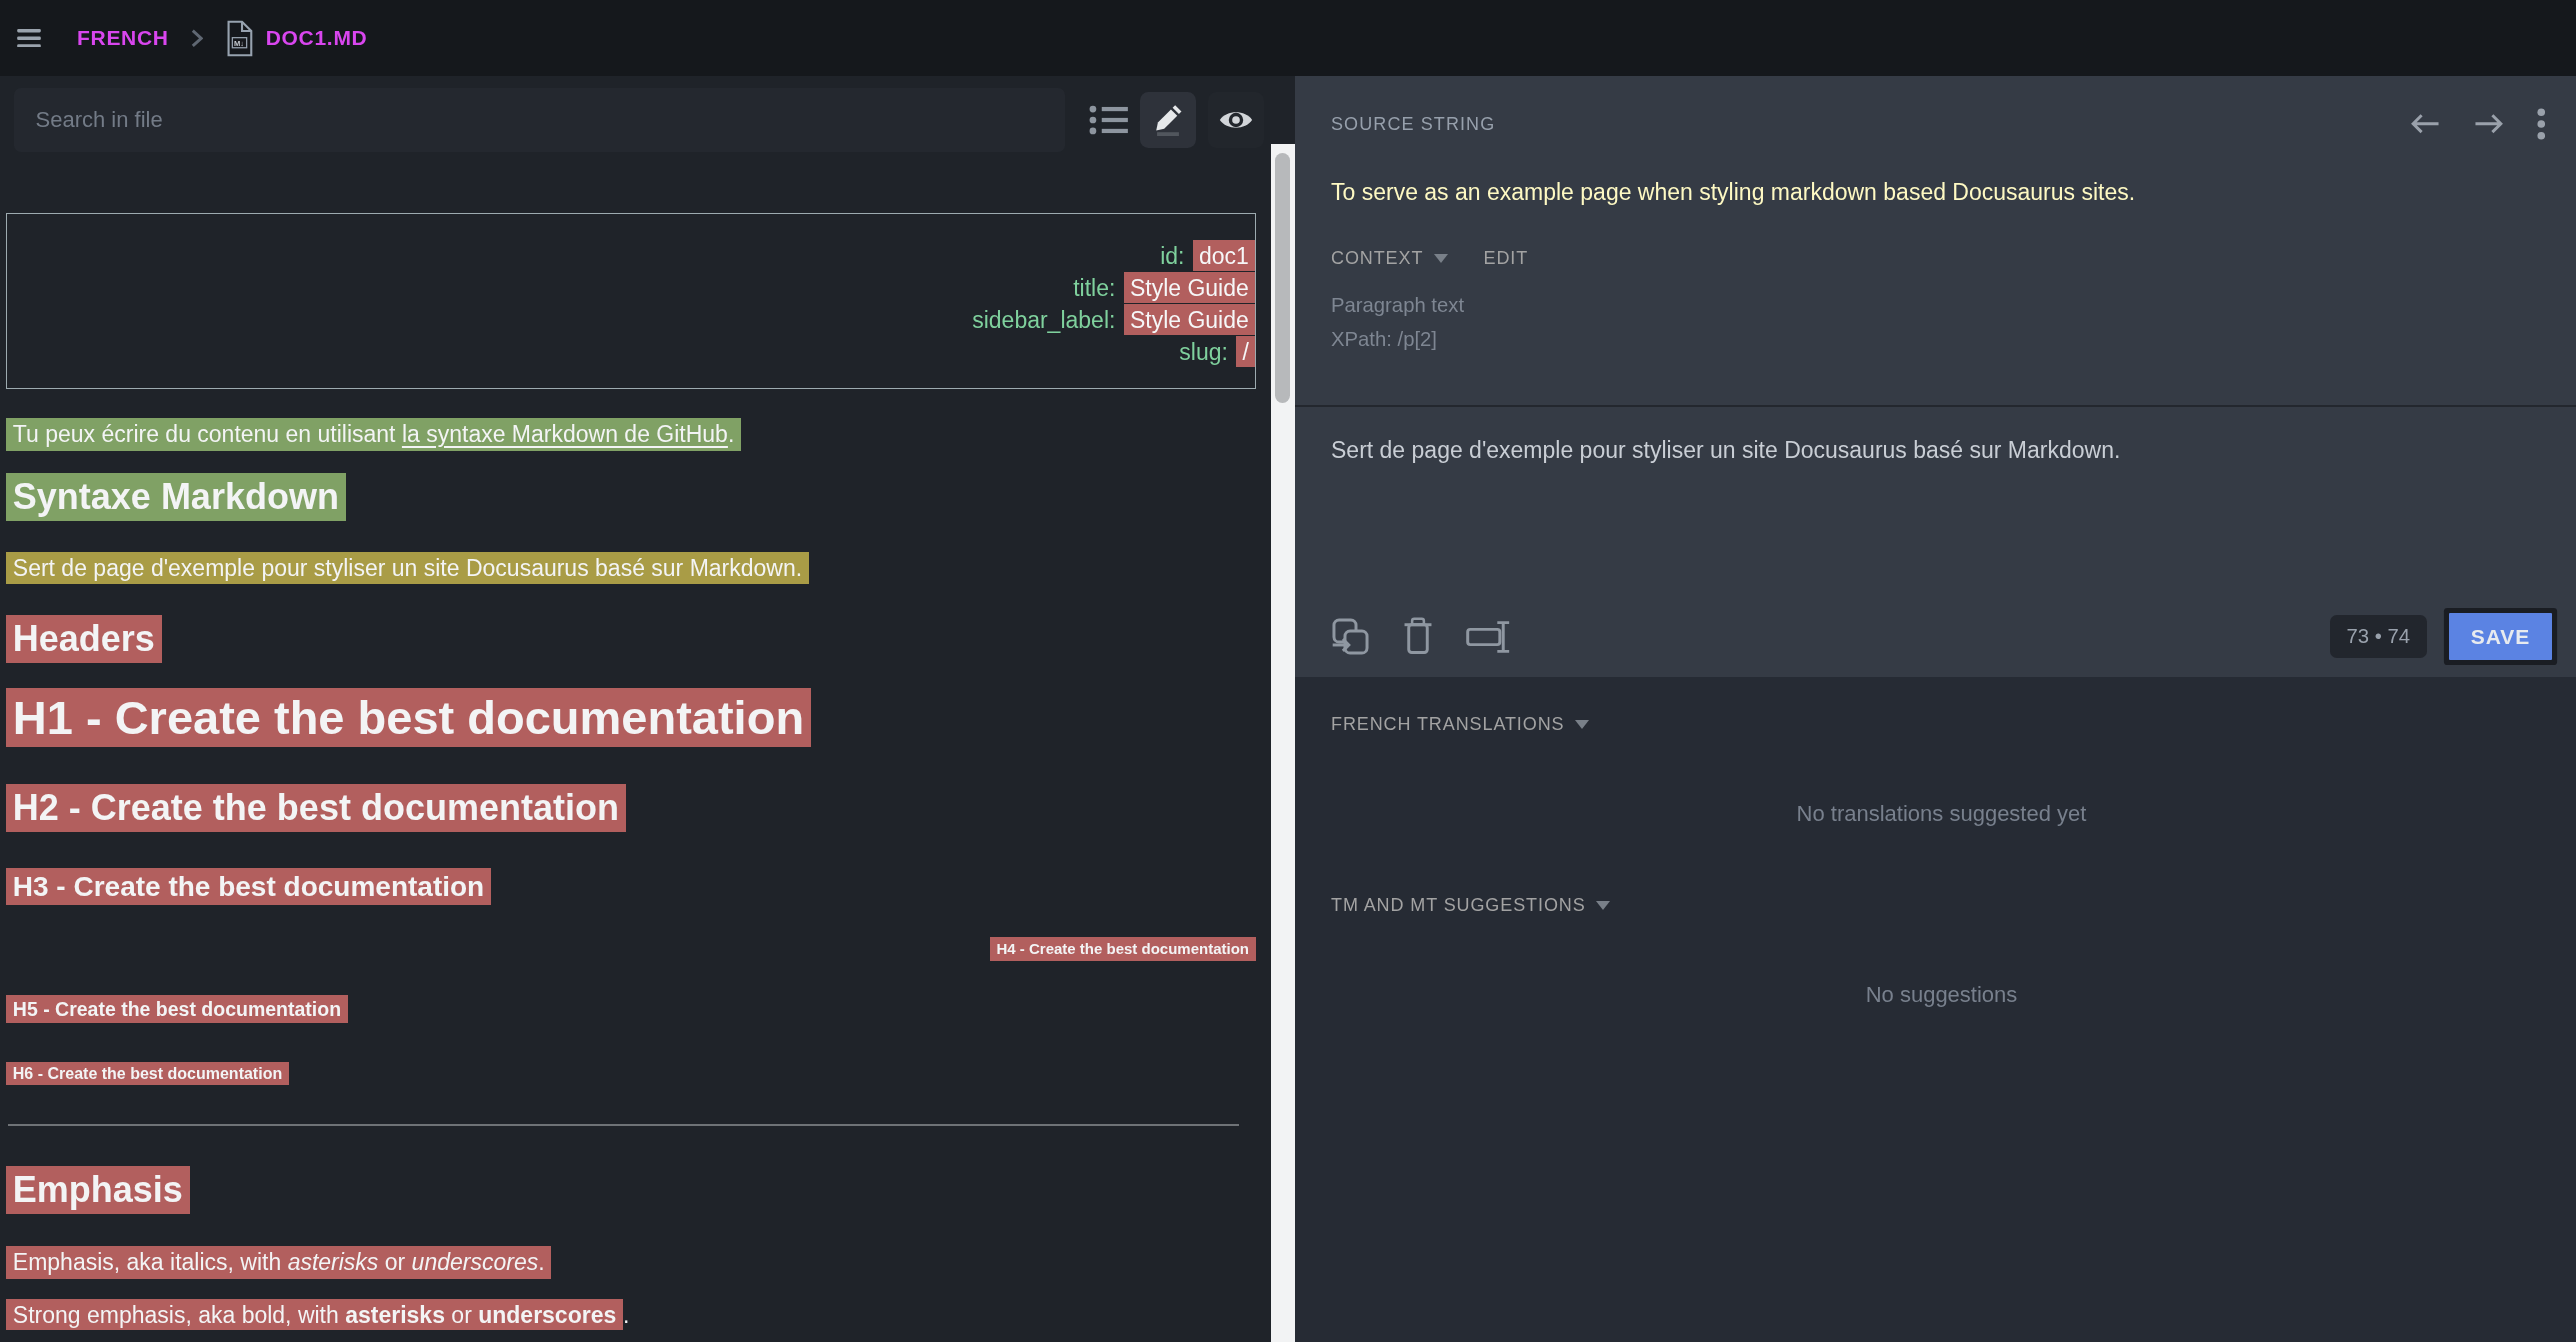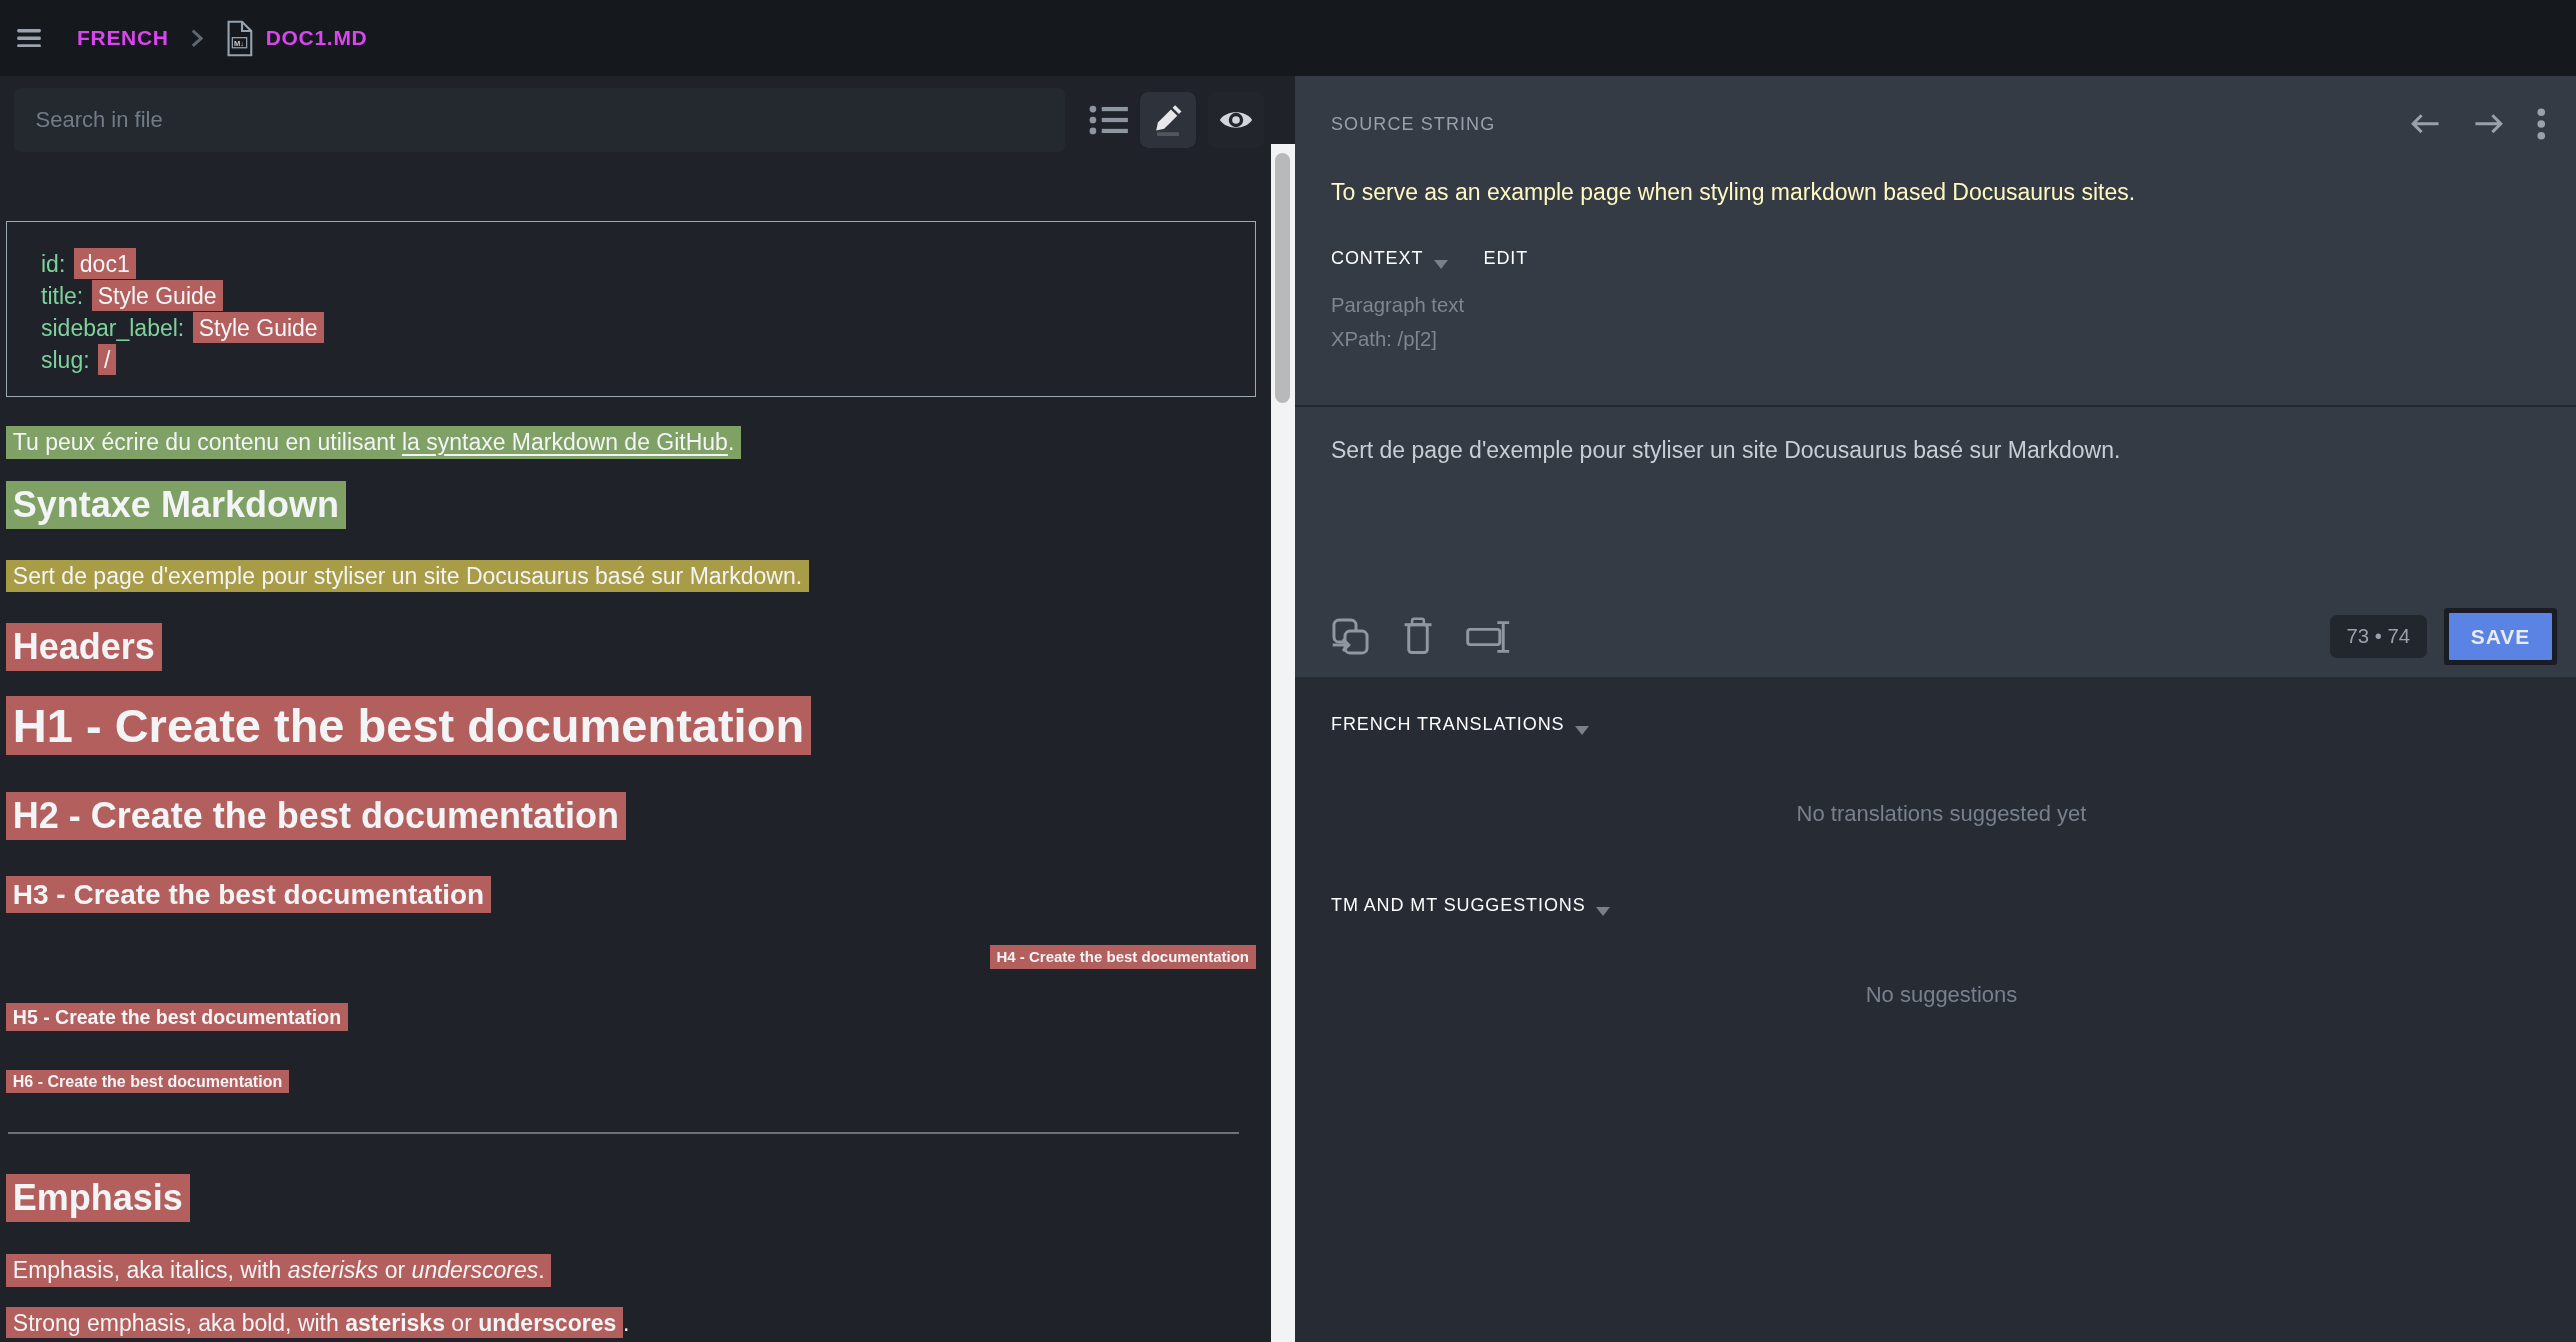--- a/index.html
+++ b/index.html
@@ -23,22 +23,22 @@
                   color: #c8ccd2; font-size: 22px; padding: 0 22px; outline: none;
                   font-family: "Liberation Sans", sans-serif; }
   .search-input::placeholder { color: #737b87; }
   .list-icon { margin-left: 24px; display: flex; cursor: pointer; }
   .btn-square { width: 56px; height: 56px; border-radius: 8.5px; display: flex; align-items: center;
                 justify-content: center; margin-left: 12px; cursor: pointer; }
   .pencil-btn { background: #2e323a; }
   .eye-btn { background: #22262c; }
 
   .doc { padding: 0 15.2px 0 6px; color: #f3f4f5; overflow: hidden; }
-  .fm-box { border: 1.7px solid #9dabb0; margin-top: 12px; height: 176px; padding: 25.4px 0 0 34px;
-            font-size: 23px; line-height: 32px; }
+  .fm-box { border: 1.7px solid #9dabb0; margin-top: 4px; height: 176px; padding: 25.4px 0 0 34px;
+            font-size: 23px; line-height: 32px; text-align: right; }
   .fm-key { color: #7fd19d; margin-right: 8.5px; }
   .fm-val { background: #b25f5e; color: #f6f7f8; padding: 2.5px 6px; }
 
   .hl { padding: 3.4px 6.8px; box-decoration-break: clone; }
   .hl-red   { background: #b25f5e; }
   .hl-green { background: #80a165; }
   .hl-olive { background: #a99c46; }
 
   .doc p { font-size: 23px; line-height: 1.2; }
   .doc h1 { font-size: 47px; line-height: 1.12; }
@@ -66,21 +66,21 @@
   .right { flex: 1; display: flex; flex-direction: column; background: #262b34; }
   .editor { background: #353b45; height: 601px; padding: 32px 24px 0 36px; position: relative; }
   .editor-head { display: flex; justify-content: space-between; align-items: center; }
   .sec-label { font-size: 18px; letter-spacing: 1.1px; color: #97a0ac; }
   .head-icons { display: flex; align-items: center; gap: 30.5px; margin-right: 6.8px; }
   .head-icons > span { display: flex; cursor: pointer; }
 
   .source-text { margin-top: 39px; font-size: 23px; color: #fef9c3; }
 
   .context-row { margin-top: 42px; display: flex; align-items: center; }
-  .blue-label { color: #ffffff; font-size: 18px; letter-spacing: 0.9px; cursor: pointer; display: flex; align-items: flex-end; }
+  .blue-label { color: #a3a3a3; font-size: 18px; letter-spacing: 0.9px; cursor: pointer; display: flex; align-items: center; }
   .tri-down { width: 0; height: 0; border-left: 7.6px solid transparent; border-right: 7.6px solid transparent;
               border-top: 9.3px solid #798089; margin-left: 10.2px; }
   .tri-right { width: 0; height: 0; border-top: 7.6px solid transparent; border-bottom: 7.6px solid transparent;
                border-left: 9.3px solid #798089; margin-left: 10.2px; }
   .edit-link { margin-left: 36px; }
   .context-meta { margin-top: 18.6px; font-size: 20.3px; color: #7e8692; line-height: 34px; }
 
   .divider { border-top: 2.5px solid #23272e; margin: 49px -24px 0 -36px; }
   .translation { margin-top: 30.5px; font-size: 23px; color: #c9ced5; }
 

